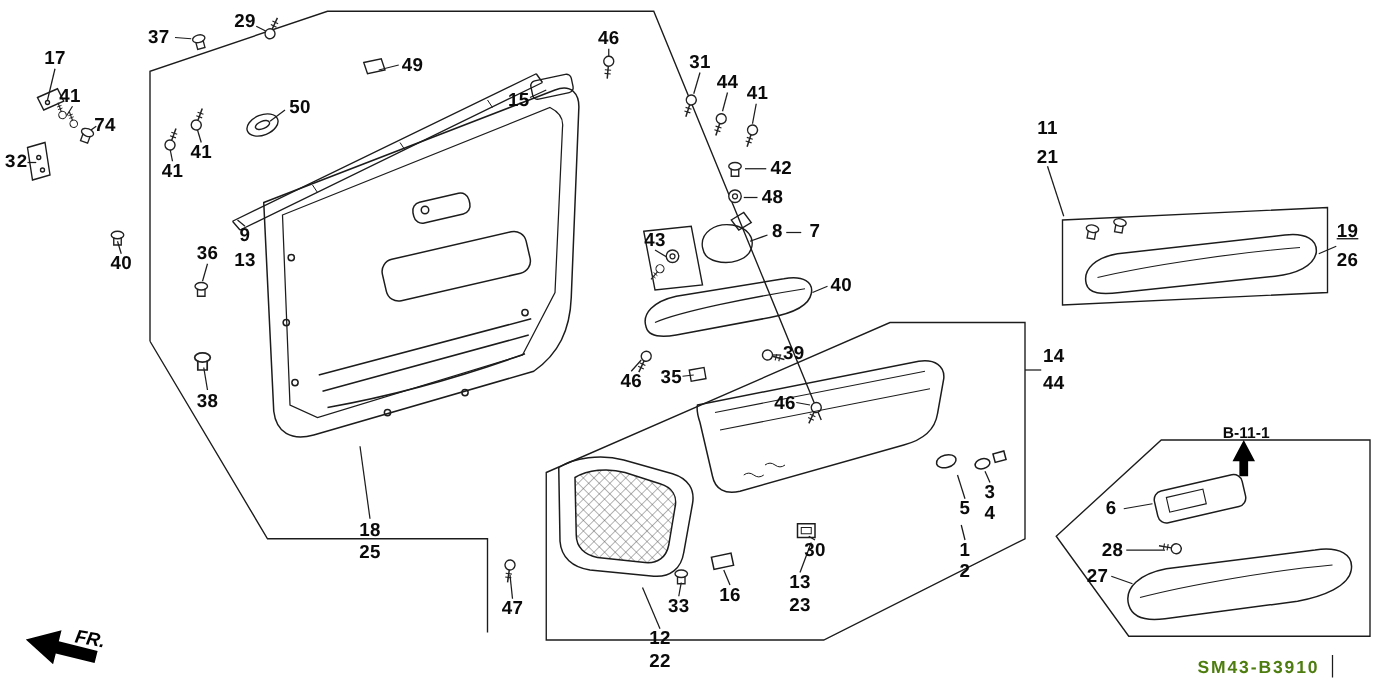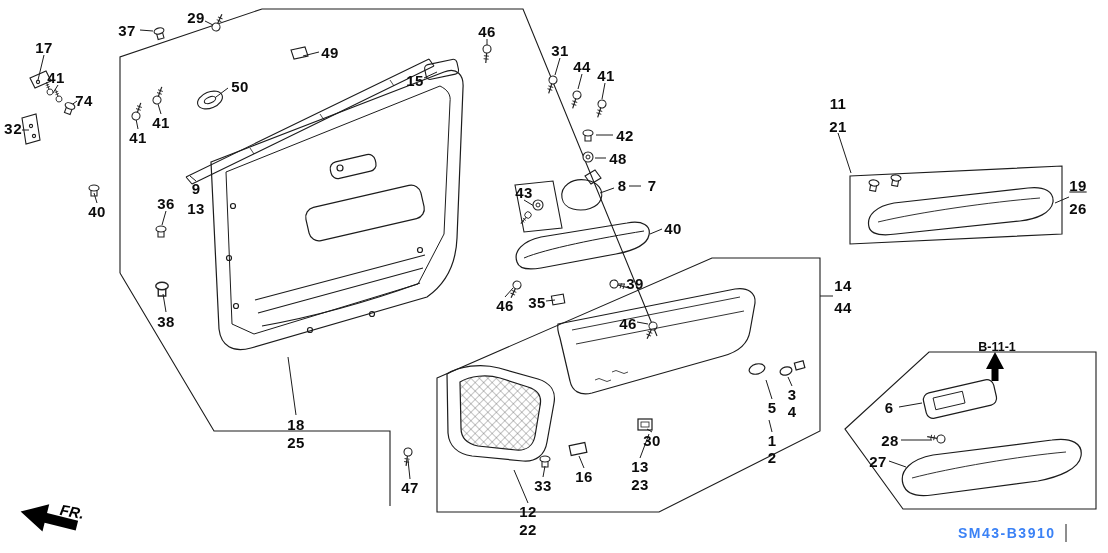--- a/index.html
+++ b/index.html
@@ -14,21 +14,21 @@
     font-weight:700;font-size:15px;line-height:1;color:#0b0b0b;
     white-space:nowrap;letter-spacing:.3px;
   }
   .plabel.small{font-size:12.5px;letter-spacing:0;}
   .fr-label{
     position:absolute;left:60px;top:503px;font-weight:800;font-size:15px;
     color:#000;transform:rotate(10deg);font-style:italic;
   }
   .code-label{
     position:absolute;left:958px;top:525px;font-weight:700;font-size:14px;
-    letter-spacing:1.5px;color:#3b82f6;
+    letter-spacing:1.5px;color:#4d7c0f;
   }
 </style>
 </head>
 <body>
 
 <div class="stage">
 
   <svg viewBox="0 0 1108 553" width="1108" height="553">
     <defs>
       <pattern id="mesh" width="6" height="6" patternUnits="userSpaceOnUse" patternTransform="rotate(45)">

